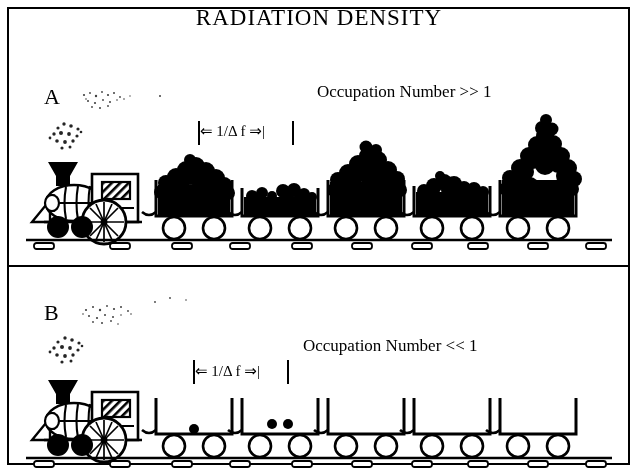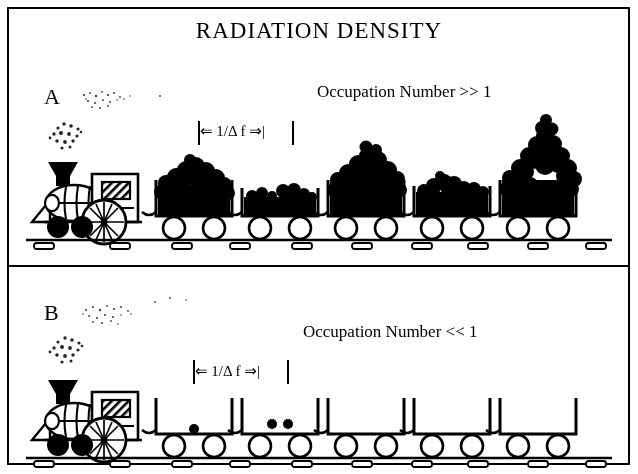--- a/index.html
+++ b/index.html
@@ -1,20 +1,20 @@
 <!DOCTYPE html>
 <html><head>
 <meta charset="utf-8">
 <style>
   html,body{margin:0;padding:0;background:#ffffff;}
   body{width:638px;height:474px;overflow:hidden;font-family:"Liberation Serif",serif;}
   #figure{position:relative;width:638px;height:474px;background:#fff;}
   .frame{position:absolute;left:7px;top:7px;width:623px;height:458px;border:2px solid #000;box-sizing:border-box;}
   .divider{position:absolute;left:9px;top:265px;width:620px;height:2px;background:#000;}
-  #title{position:absolute;left:0;top:18px;width:638px;text-align:center;font-size:23px;letter-spacing:1px;color:#000;font-family:"Liberation Serif",serif;}
+  #title{position:absolute;left:0;top:5px;width:638px;text-align:center;font-size:23px;letter-spacing:1px;color:#000;font-family:"Liberation Serif",serif;}
   .panel-letter{position:absolute;font-size:22px;color:#000;font-family:"Liberation Serif",serif;}
   .occ-label{position:absolute;font-size:17px;color:#000;white-space:nowrap;font-family:"Liberation Serif",serif;}
   .meas{position:absolute;font-size:15px;color:#000;white-space:nowrap;font-family:"Liberation Serif",serif;}
   .svg-layer{position:absolute;left:0;top:0;width:638px;height:474px;}
 </style>
 </head>
 <body>
 
 <div id="figure">
 
@@ -24,21 +24,21 @@
   <div id="title">RADIATION   DENSITY</div>
 
   <div class="panel-letter" style="left:44px;top:84px;">A</div>
   <div class="occ-label" style="left:317px;top:82px;">Occupation Number &gt;&gt; 1</div>
 
   <div class="meas" style="left:197px;top:122px;">
     <span>|</span><span>⇐</span>&nbsp;<span>1/Δ f</span>&nbsp;<span>⇒</span><span>|</span>
   </div>
 
   <div class="panel-letter" style="left:44px;top:300px;">B</div>
-  <div class="occ-label" style="left:303px;top:322px;">Occupation Number &lt;&lt; 1</div>
+  <div class="occ-label" style="left:303px;top:336px;">Occupation Number &lt;&lt; 1</div>
 
   <div class="meas" style="left:192px;top:362px;">
     <span>|</span><span>⇐</span>&nbsp;<span>1/Δ f</span>&nbsp;<span>⇒</span><span>|</span>
   </div>
 
   <svg class="svg-layer" viewBox="0 0 638 474">
     <defs>
       <pattern id="hatch" width="6" height="6" patternUnits="userSpaceOnUse" patternTransform="rotate(45)">
         <rect width="6" height="6" fill="#fff"></rect>
         <rect width="2.6" height="6" fill="#000"></rect>

